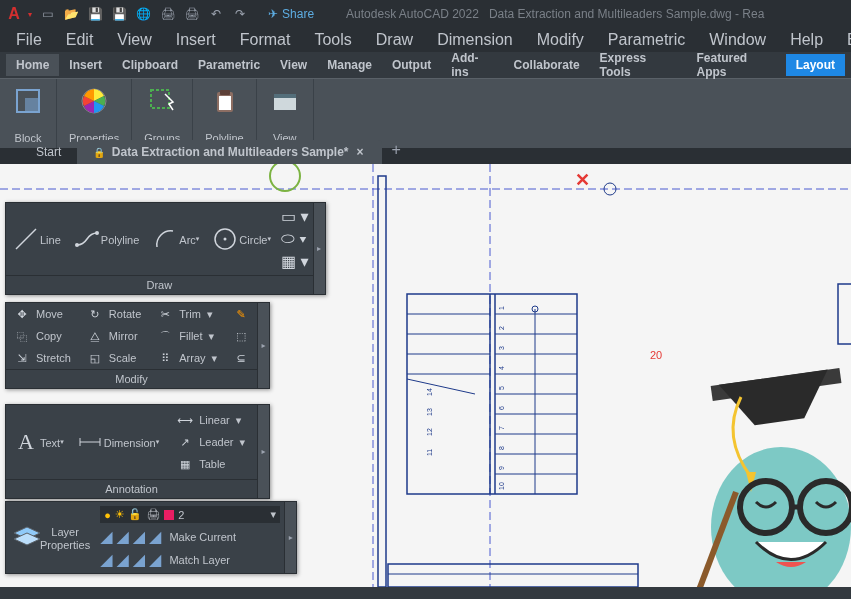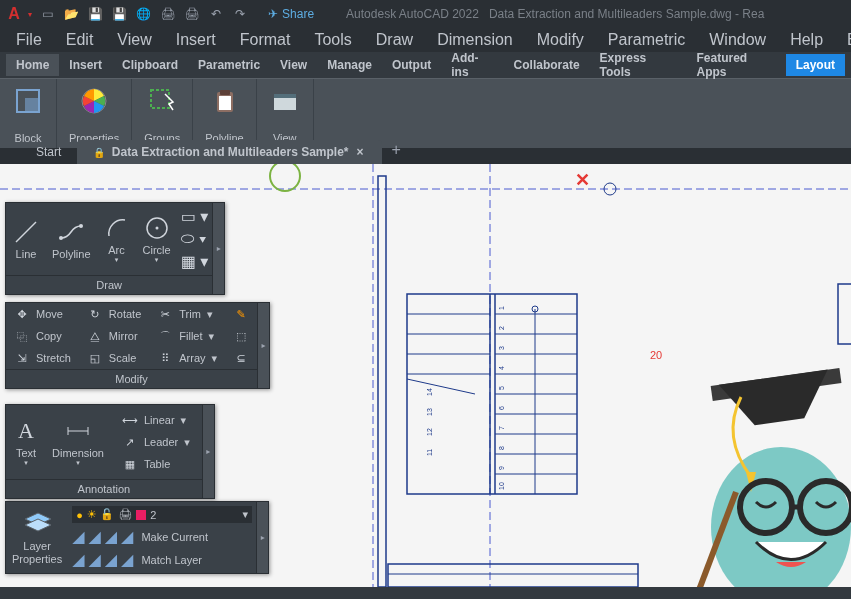--- a/index.html
+++ b/index.html
@@ -32,21 +32,21 @@
 .doc-tabs .add-tab { color: #9ca3af; padding: 5px 10px; cursor: pointer; }
 .lock-icon::before { content: "🔒"; font-size: 10px; }
 .close-x { cursor: pointer; padding: 0 2px; }
 
 .workspace { position: relative; height: 423px; background: #f5f5f5; }
 .canvas { position: absolute; inset: 0; }
 
 
 .palette { position: absolute; background: #3a4148; border: 1px solid #2a2f34; box-shadow: 1px 1px 4px rgba(0,0,0,0.4); }
 .palette-row { display: flex; }
-.tool-btn { display: flex; flex-direction: column; align-items: center; justify-content: center; padding: 4px 6px; color: #c0c5cc; font-size: 11px; cursor: pointer; min-width: 40px; }
+.tool-btn { display: flex; flex-direction: row; align-items: center; justify-content: center; padding: 4px 6px; color: #c0c5cc; font-size: 11px; cursor: pointer; min-width: 40px; }
 .tool-btn .t-icon { width: 28px; height: 28px; display: flex; align-items: center; justify-content: center; color: #d0d5dc; }
 .tool-btn .t-label { margin-top: 2px; }
 .palette-title { text-align: center; color: #c0c5cc; font-size: 11px; padding: 3px 0; border-top: 1px solid #2a2f34; }
 .tool-small { display: flex; align-items: center; gap: 6px; color: #c0c5cc; font-size: 11px; padding: 3px 8px; cursor: pointer; }
 .tool-small .s-icon { width: 16px; height: 16px; display: flex; align-items: center; justify-content: center; color: #d0d5dc; }
 .side-expand { width: 12px; background: #4a5158; border-left: 1px solid #2a2f34; display: flex; align-items: center; justify-content: center; color: #9ca3af; font-size: 8px; cursor: pointer; }
 
 .layer-dropdown { background: #2a2f34; color: #c0c5cc; font-size: 11px; padding: 2px 4px; display: flex; align-items: center; gap: 4px; width: 180px; }
 .layer-swatch { width: 10px; height: 10px; background: #e91e63; }
 

